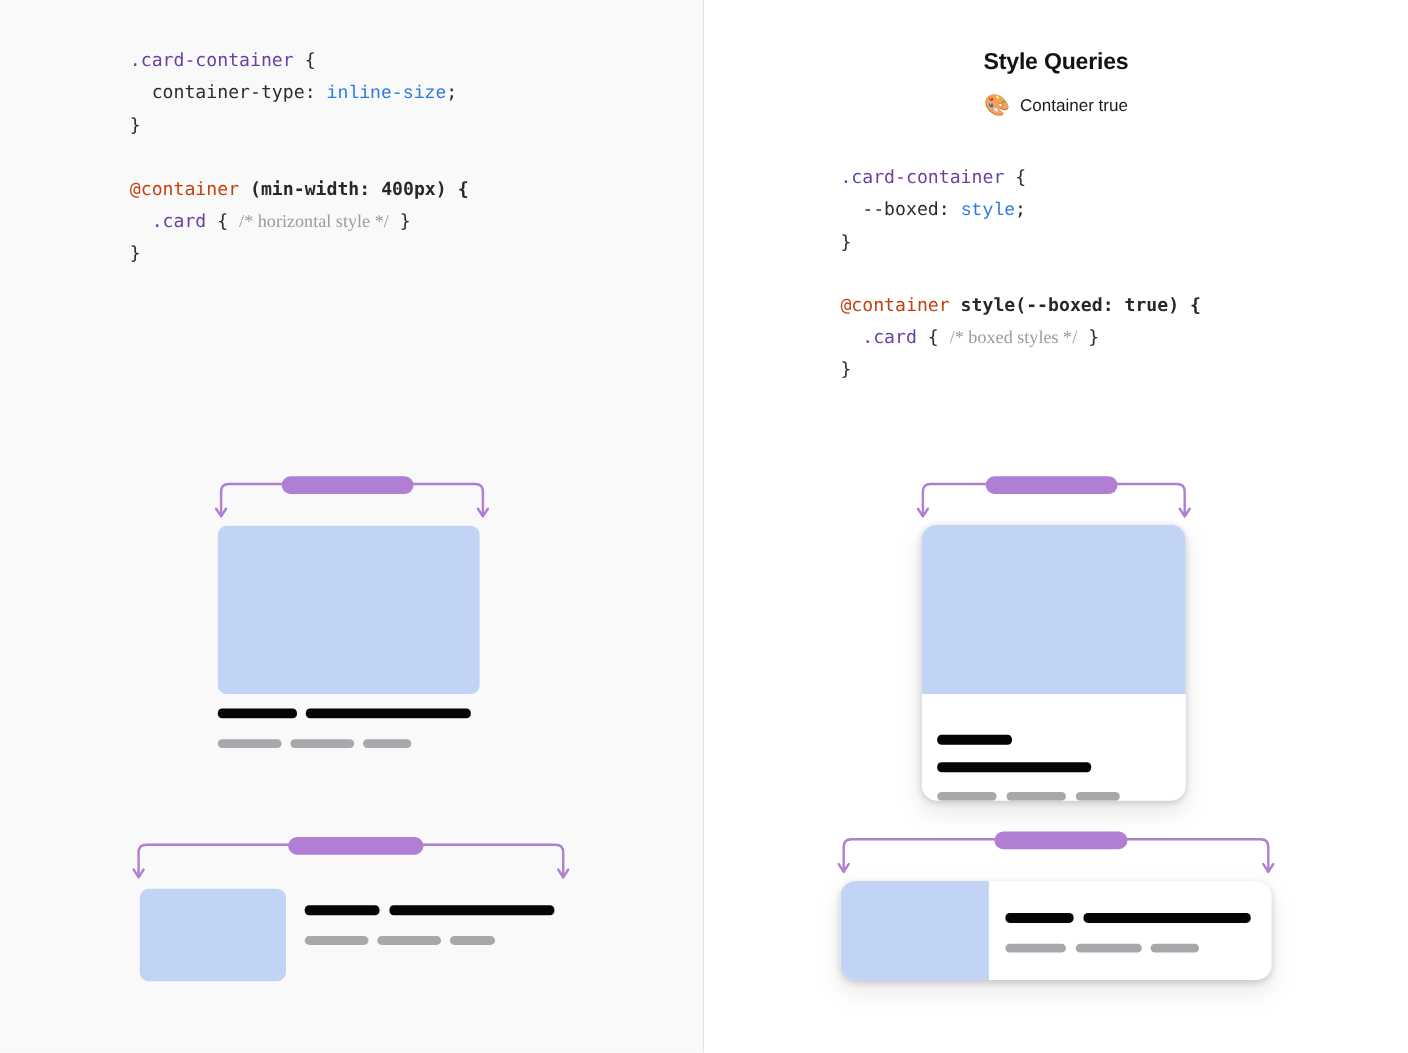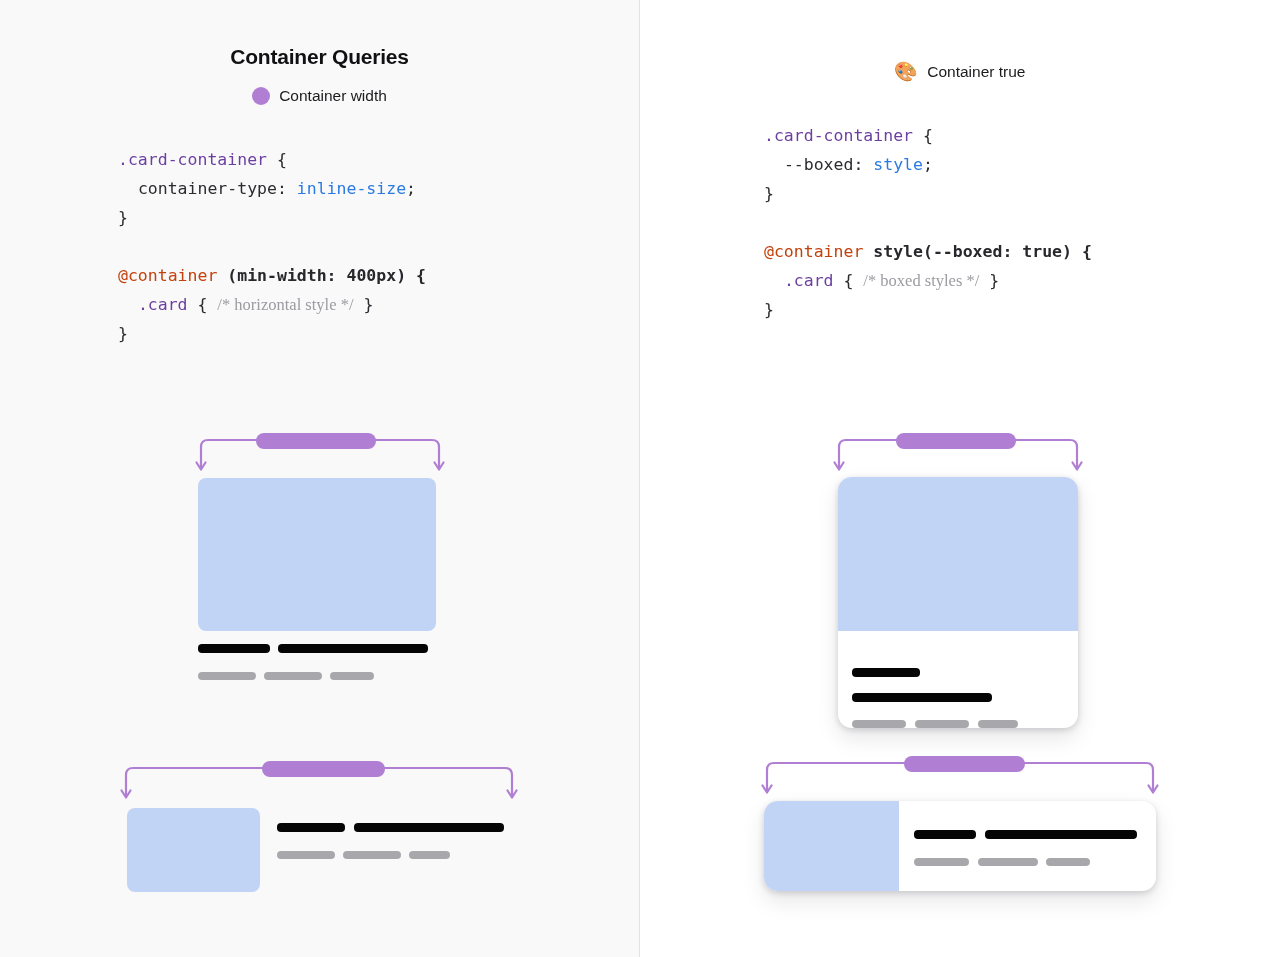--- a/index.html
+++ b/index.html
@@ -35,21 +35,21 @@
     padding-left:0px;
     font-family:"DejaVu Sans Mono","Liberation Mono",monospace;
     font-size:16.5px;
     line-height:29px;
     white-space:pre;
     color:#1c1c1f;
   }
   .code-left{padding-left:118px;}
   .tok-sel{color:#6b3fa0;}
   .tok-prop{color:#2b2b30;margin-top:20px;}
-  .tok-val{color:#2a7ae2;}
+  .tok-val{color:#2a7ae2;font-family:Liberation Mono, monospace;}
   .tok-at{color:#c2410c;}
   .tok-cond{color:#27272c;font-weight:bold;}
   .tok-punc{color:#2b2b30;}
   .tok-comment{color:#9b9ba1;font-family:Liberation Serif, serif;}
   .code-blank{display:block;height:29px;}
 
   
   .diagram{position:absolute;}
 
   .bracket{position:absolute;}
@@ -74,27 +74,20 @@
   }
   .boxcard .imgblock{border-radius:0;}
 </style>
 </head>
 <body>
 
 <div class="stage">
 
   <div class="panel panel-left">
 
-    <div class="panel-head">
-      <h1 class="panel-title">Container Queries</h1>
-      <div class="panel-sub">
-        <span class="dot-purple"></span>
-        <span>Container width</span>
-      </div>
-    </div>
 
     <div class="code code-left"><span class="tok-sel">.card-container</span><span class="tok-punc"> {</span>
   <span class="tok-prop">container-type</span><span class="tok-punc">: </span><span class="tok-val">inline-size</span><span class="tok-punc">;</span>
 <span class="tok-punc">}</span>
 <span class="code-blank"></span><span class="tok-at">@container</span><span class="tok-cond"> (min-width: 400px)</span><span class="tok-cond"> {</span>
   <span class="tok-sel">.card</span><span class="tok-punc"> { </span><span class="tok-comment">/* horizontal style */</span><span class="tok-punc"> }</span>
 <span class="tok-punc">}</span></div>
 
     <div class="diagram" style="left:0;top:0;">
       <div class="bracket" style="left:195px;top:437px;">
@@ -129,20 +122,21 @@
       <div class="line line-dark" style="left:354px;top:823px;width:150px;"></div>
       <div class="line line-gray" style="left:277px;top:851px;width:58px;"></div>
       <div class="line line-gray" style="left:343px;top:851px;width:58px;"></div>
       <div class="line line-gray" style="left:409px;top:851px;width:41px;"></div>
     </div>
   </div>
 
   <div class="panel panel-right">
 
     <div class="panel-head">
+      <h1 class="panel-title">Style Queries</h1>
       <div class="panel-sub">
         <span class="emoji-ico">🎨</span>
         <span>Container true</span>
       </div>
     </div>
 
     <div class="code" style="padding-left:124px;"><span class="tok-sel">.card-container</span><span class="tok-punc"> {</span>
   <span class="tok-prop">--boxed</span><span class="tok-punc">: </span><span class="tok-val">style</span><span class="tok-punc">;</span>
 <span class="tok-punc">}</span>
 <span class="code-blank"></span><span class="tok-at">@container</span><span class="tok-cond"> style(--boxed: true)</span><span class="tok-cond"> {</span>

